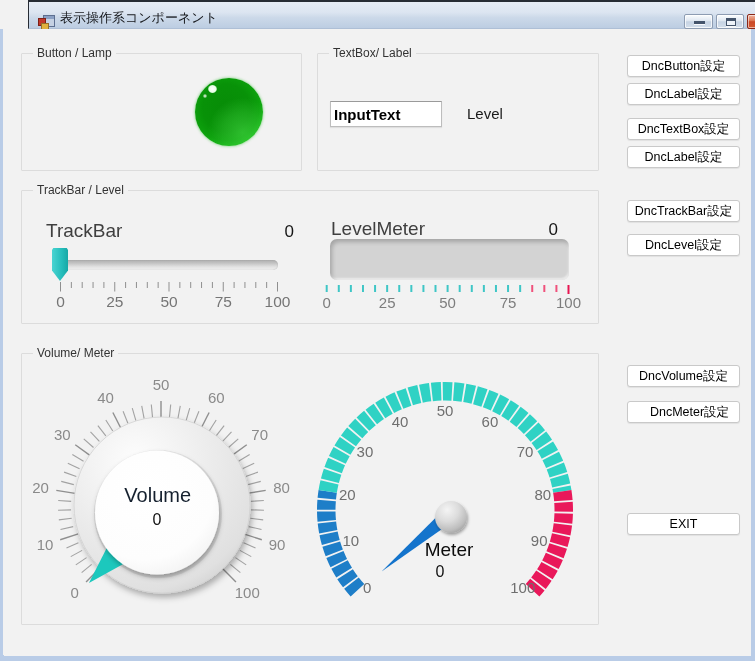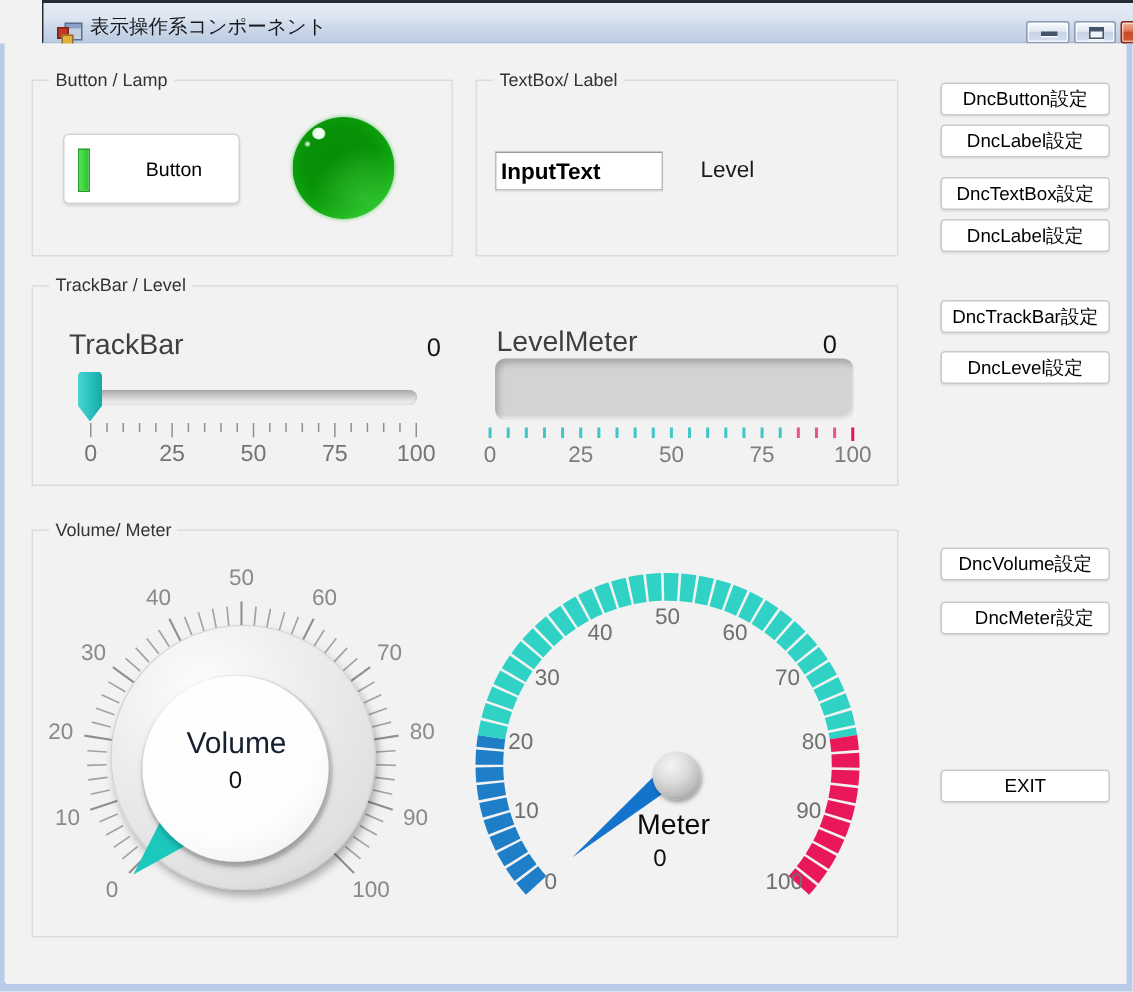--- a/index.html
+++ b/index.html
@@ -108,24 +108,20 @@
     </div>
   </div>
   <div class="side-l"></div>
   <div class="side-r"></div>
   <div class="side-b"></div>
 
   <div class="client">
 
     <div class="group g1">
       <span class="glabel">Button / Lamp</span>
-      <div class="dnc-button">
-        <span class="green-bar"></span>
-        <span class="dnc-button-label">Button</span>
-      </div>
       <div class="lamp"></div>
     </div>
 
     <div class="group g2">
       <span class="glabel">TextBox/ Label</span>
       <input class="textbox" value="InputText" style="">
       <span class="lbl-text">Level</span>
     </div>
 
     <div class="group g3">

